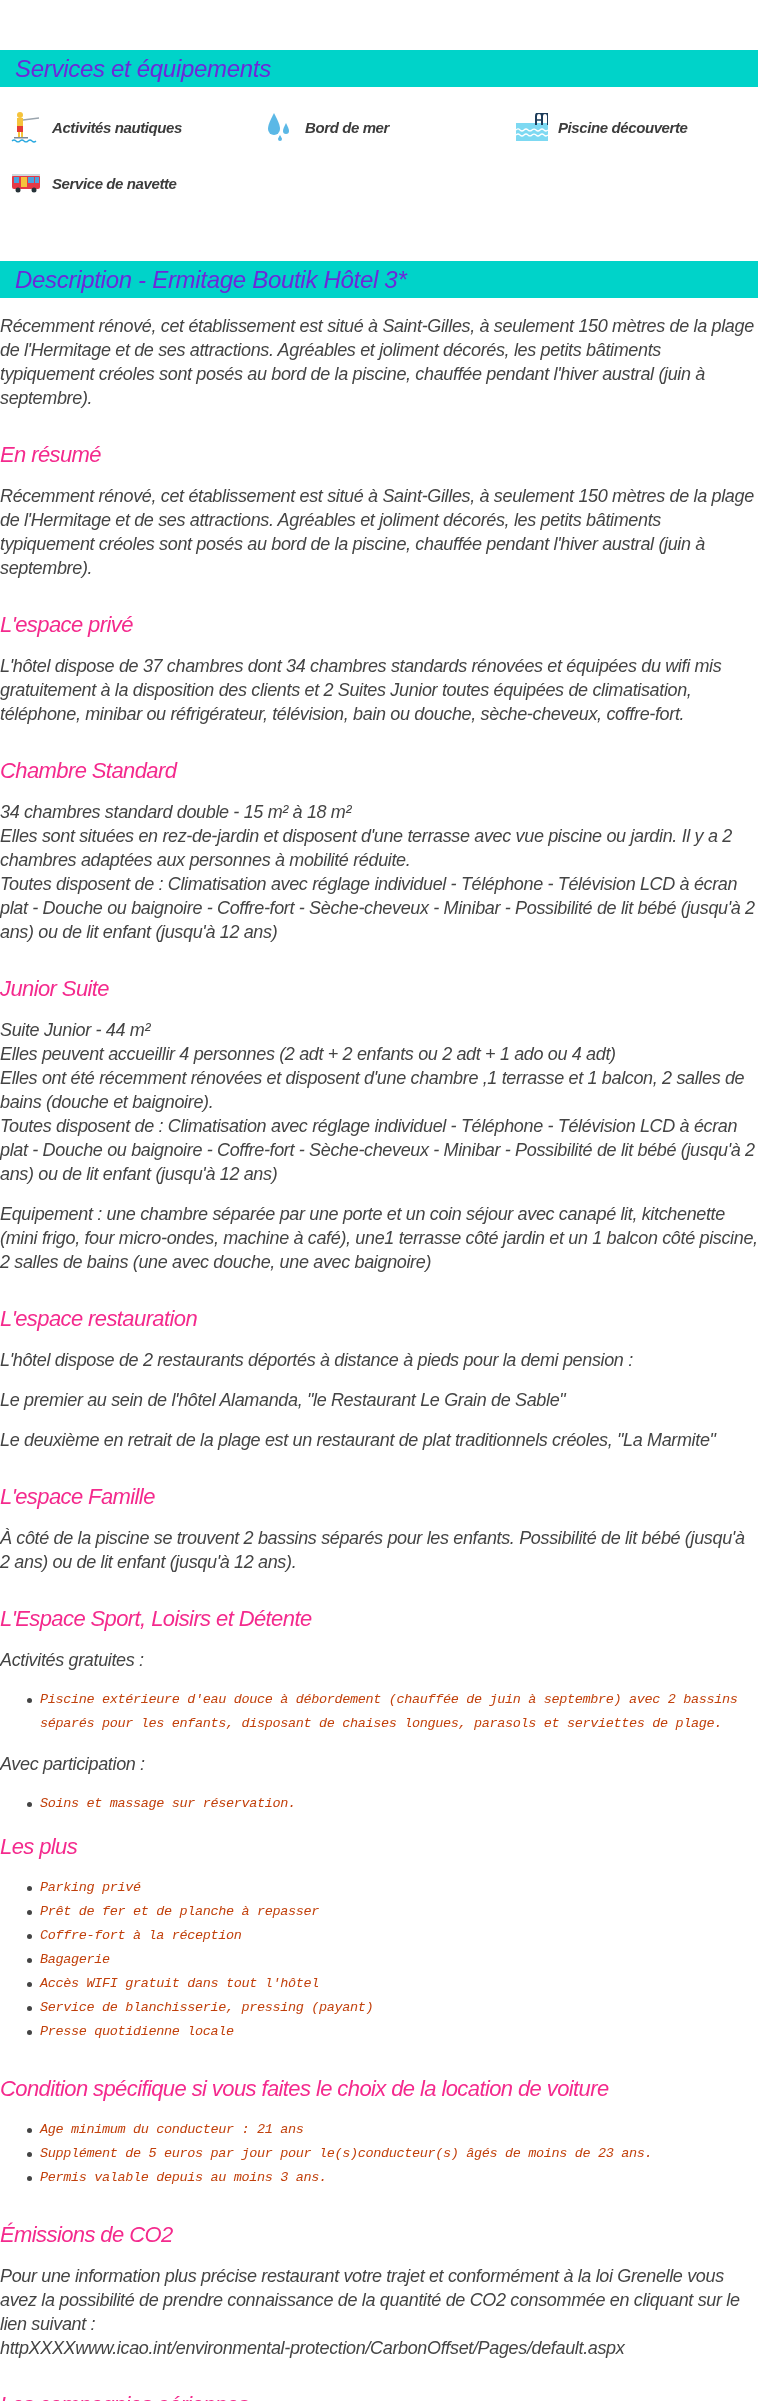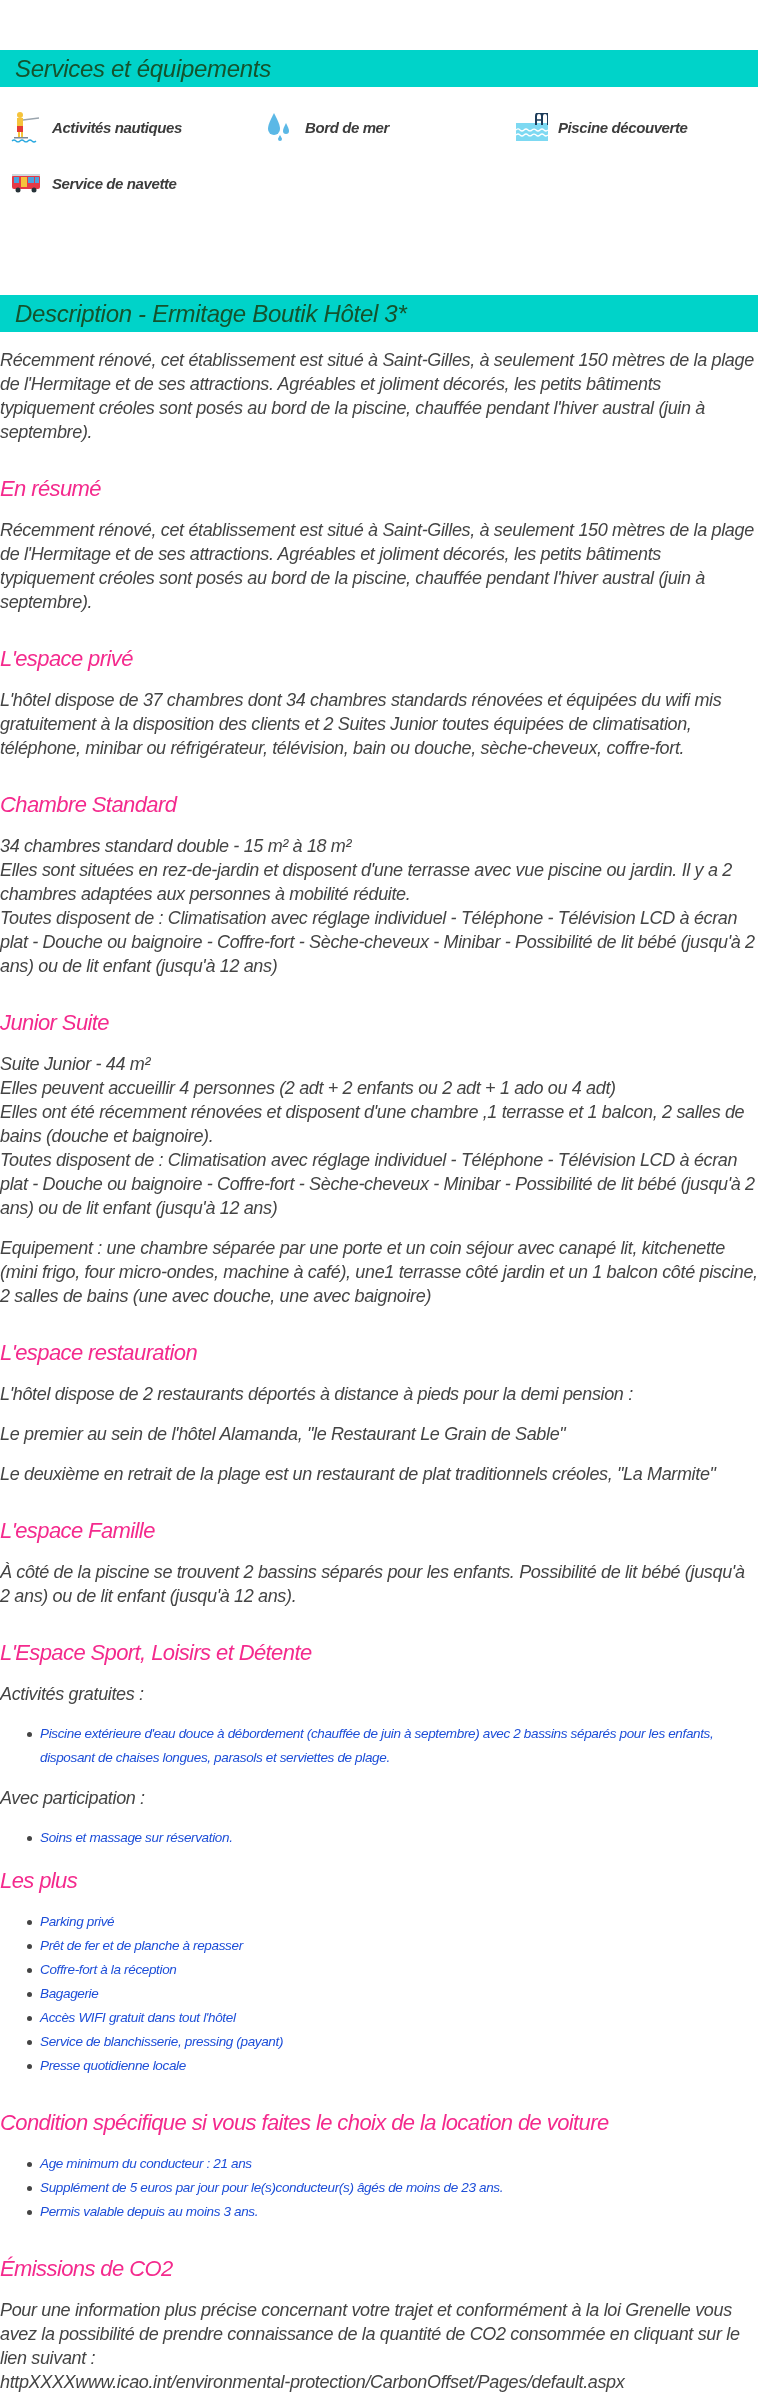--- a/index.html
+++ b/index.html
@@ -12,21 +12,21 @@
       position: relative;
       overflow-x: hidden;
     }
     .page { padding-top: 50px; }
     .bar {
       background: #00d3c9;
       height: 37px;
       display: flex;
       align-items: center;
       padding-left: 15px;
-      color: #14532d;
+      color: #6d28d9;
       font-style: italic;
       font-size: 24px;
       letter-spacing: -0.3px;
       font-family: "Liberation Sans", sans-serif;
     }
     .services-grid {
       display: grid;
       grid-template-columns: 253px 253px 252px;
       row-gap: 8px;
       padding: 16px 0 0 10px;
@@ -41,21 +41,21 @@
       display: inline-flex; align-items: center; justify-content: center;
       margin-right: 10px;
     }
     .service .lbl {
       font-style: italic;
       font-weight: bold;
       font-size: 15px;
       color: #3c3c3c;
       letter-spacing: -0.4px;
     }
-    .desc-bar { margin-top: 88px; }
+    .desc-bar { margin-top: 54px; }
     .content { padding: 0; }
     p {
       margin: 0;
       font-style: italic;
       font-size: 18px;
       line-height: 24px;
       letter-spacing: -0.35px;
       color: #444444;
     }
     .first-p { margin-top: 16px; }
@@ -76,21 +76,22 @@
       margin: 0;
       padding: 0 0 0 40px;
       list-style: none;
     }
     ul li {
       position: relative;
       font-style: italic;
       font-size: 13.5px;
       line-height: 24px;
       letter-spacing: -0.35px;
-      color: #1d4ed8;
+      color: #c2410c;
+      font-family: Liberation Mono, monospace;
     }
     ul li::before {
       content: "";
       position: absolute;
       left: -13px;
       top: 10px;
       width: 5px; height: 5px;
       border-radius: 50%;
       background: #444444;
     }
@@ -235,21 +236,21 @@
       <h2>Condition spécifique si vous faites le choix de la location de voiture</h2>
       <ul>
         <li>Age minimum du conducteur : 21 ans</li>
         <li>Supplément de 5 euros par jour pour le(s)conducteur(s) âgés de moins de 23 ans.</li>
         <li>Permis valable depuis au moins 3 ans.</li>
       </ul>
     </div>
 
     <div class="section">
       <h2>Émissions de CO2</h2>
-      <p>Pour une information plus précise concernant votre trajet et conformément à la loi Grenelle vous avez la possibilité de prendre connaissance de la quantité de CO2 consommée en cliquant sur le lien suivant :</p>
+      <p>Pour une information plus précise restaurant votre trajet et conformément à la loi Grenelle vous avez la possibilité de prendre connaissance de la quantité de CO2 consommée en cliquant sur le lien suivant :</p>
       <p><a class="co2-link">httpXXXXwww.icao.int/environmental-protection/CarbonOffset/Pages/default.aspx</a></p>
     </div>
 
     <div class="section">
       <h2>Les compagnies aériennes</h2>
       <ul>
         <li>Air France</li>
         <li>Air Austral</li>
         <li>Corsair</li>
       </ul>

